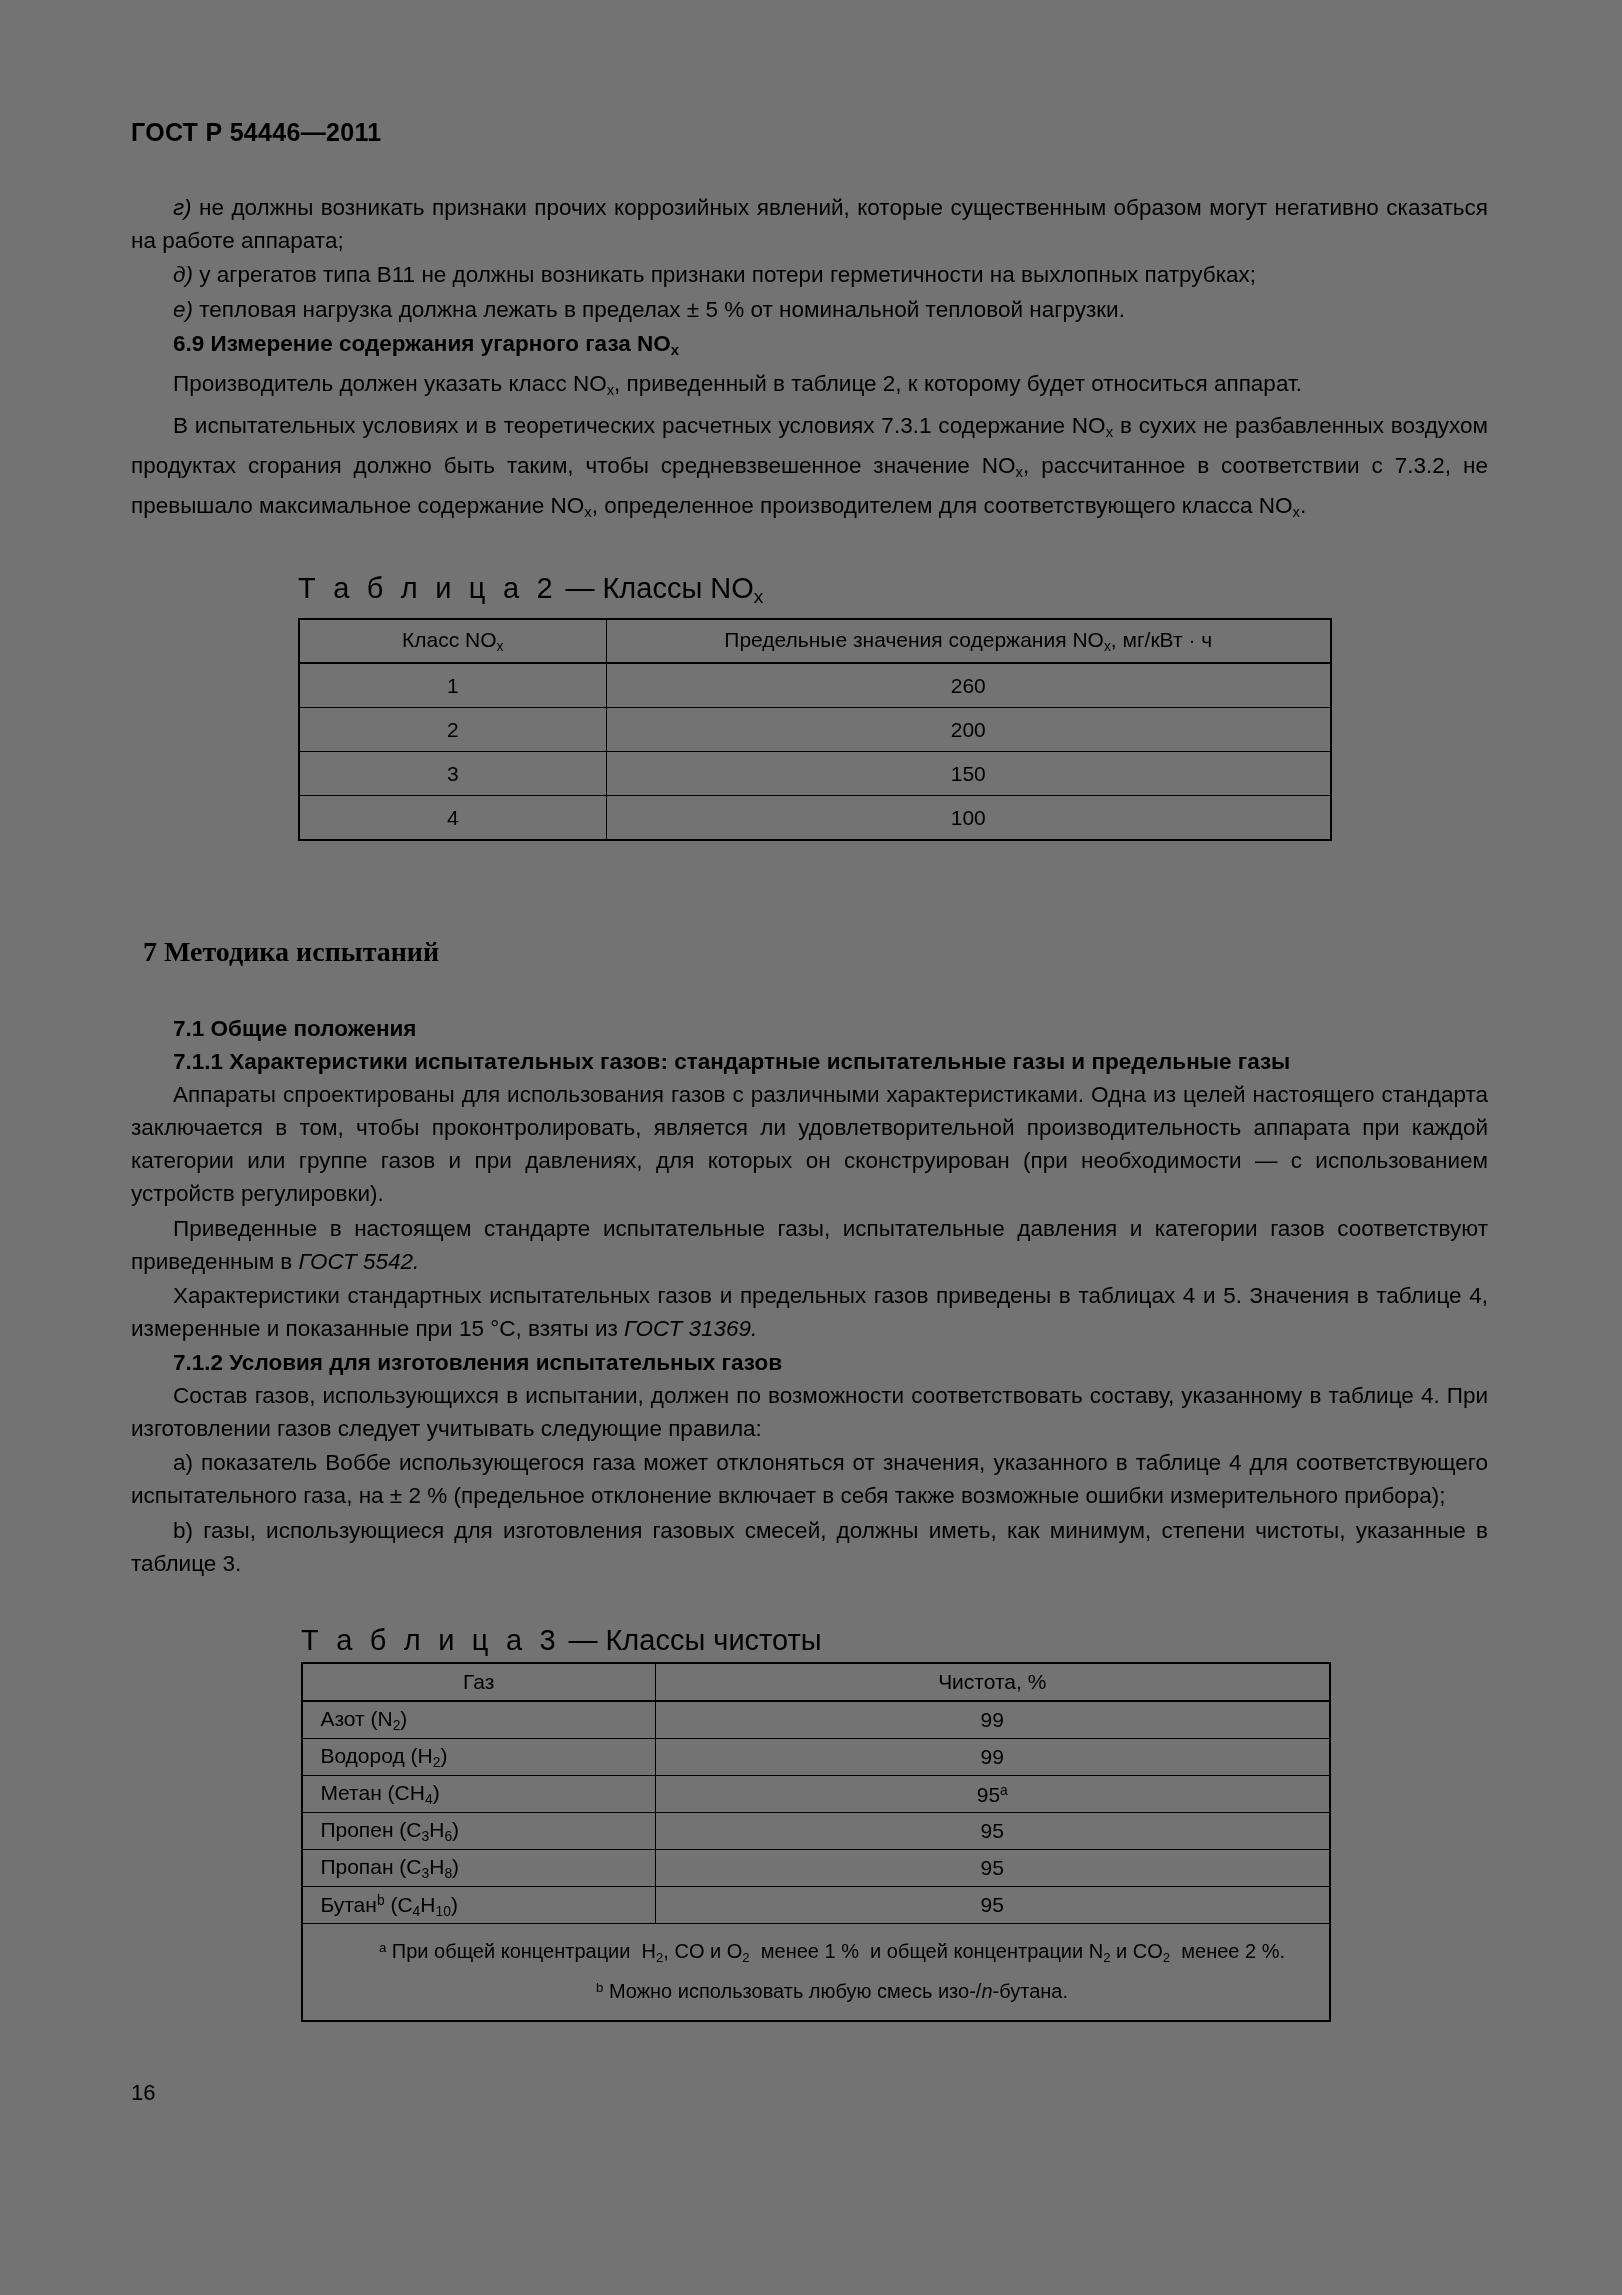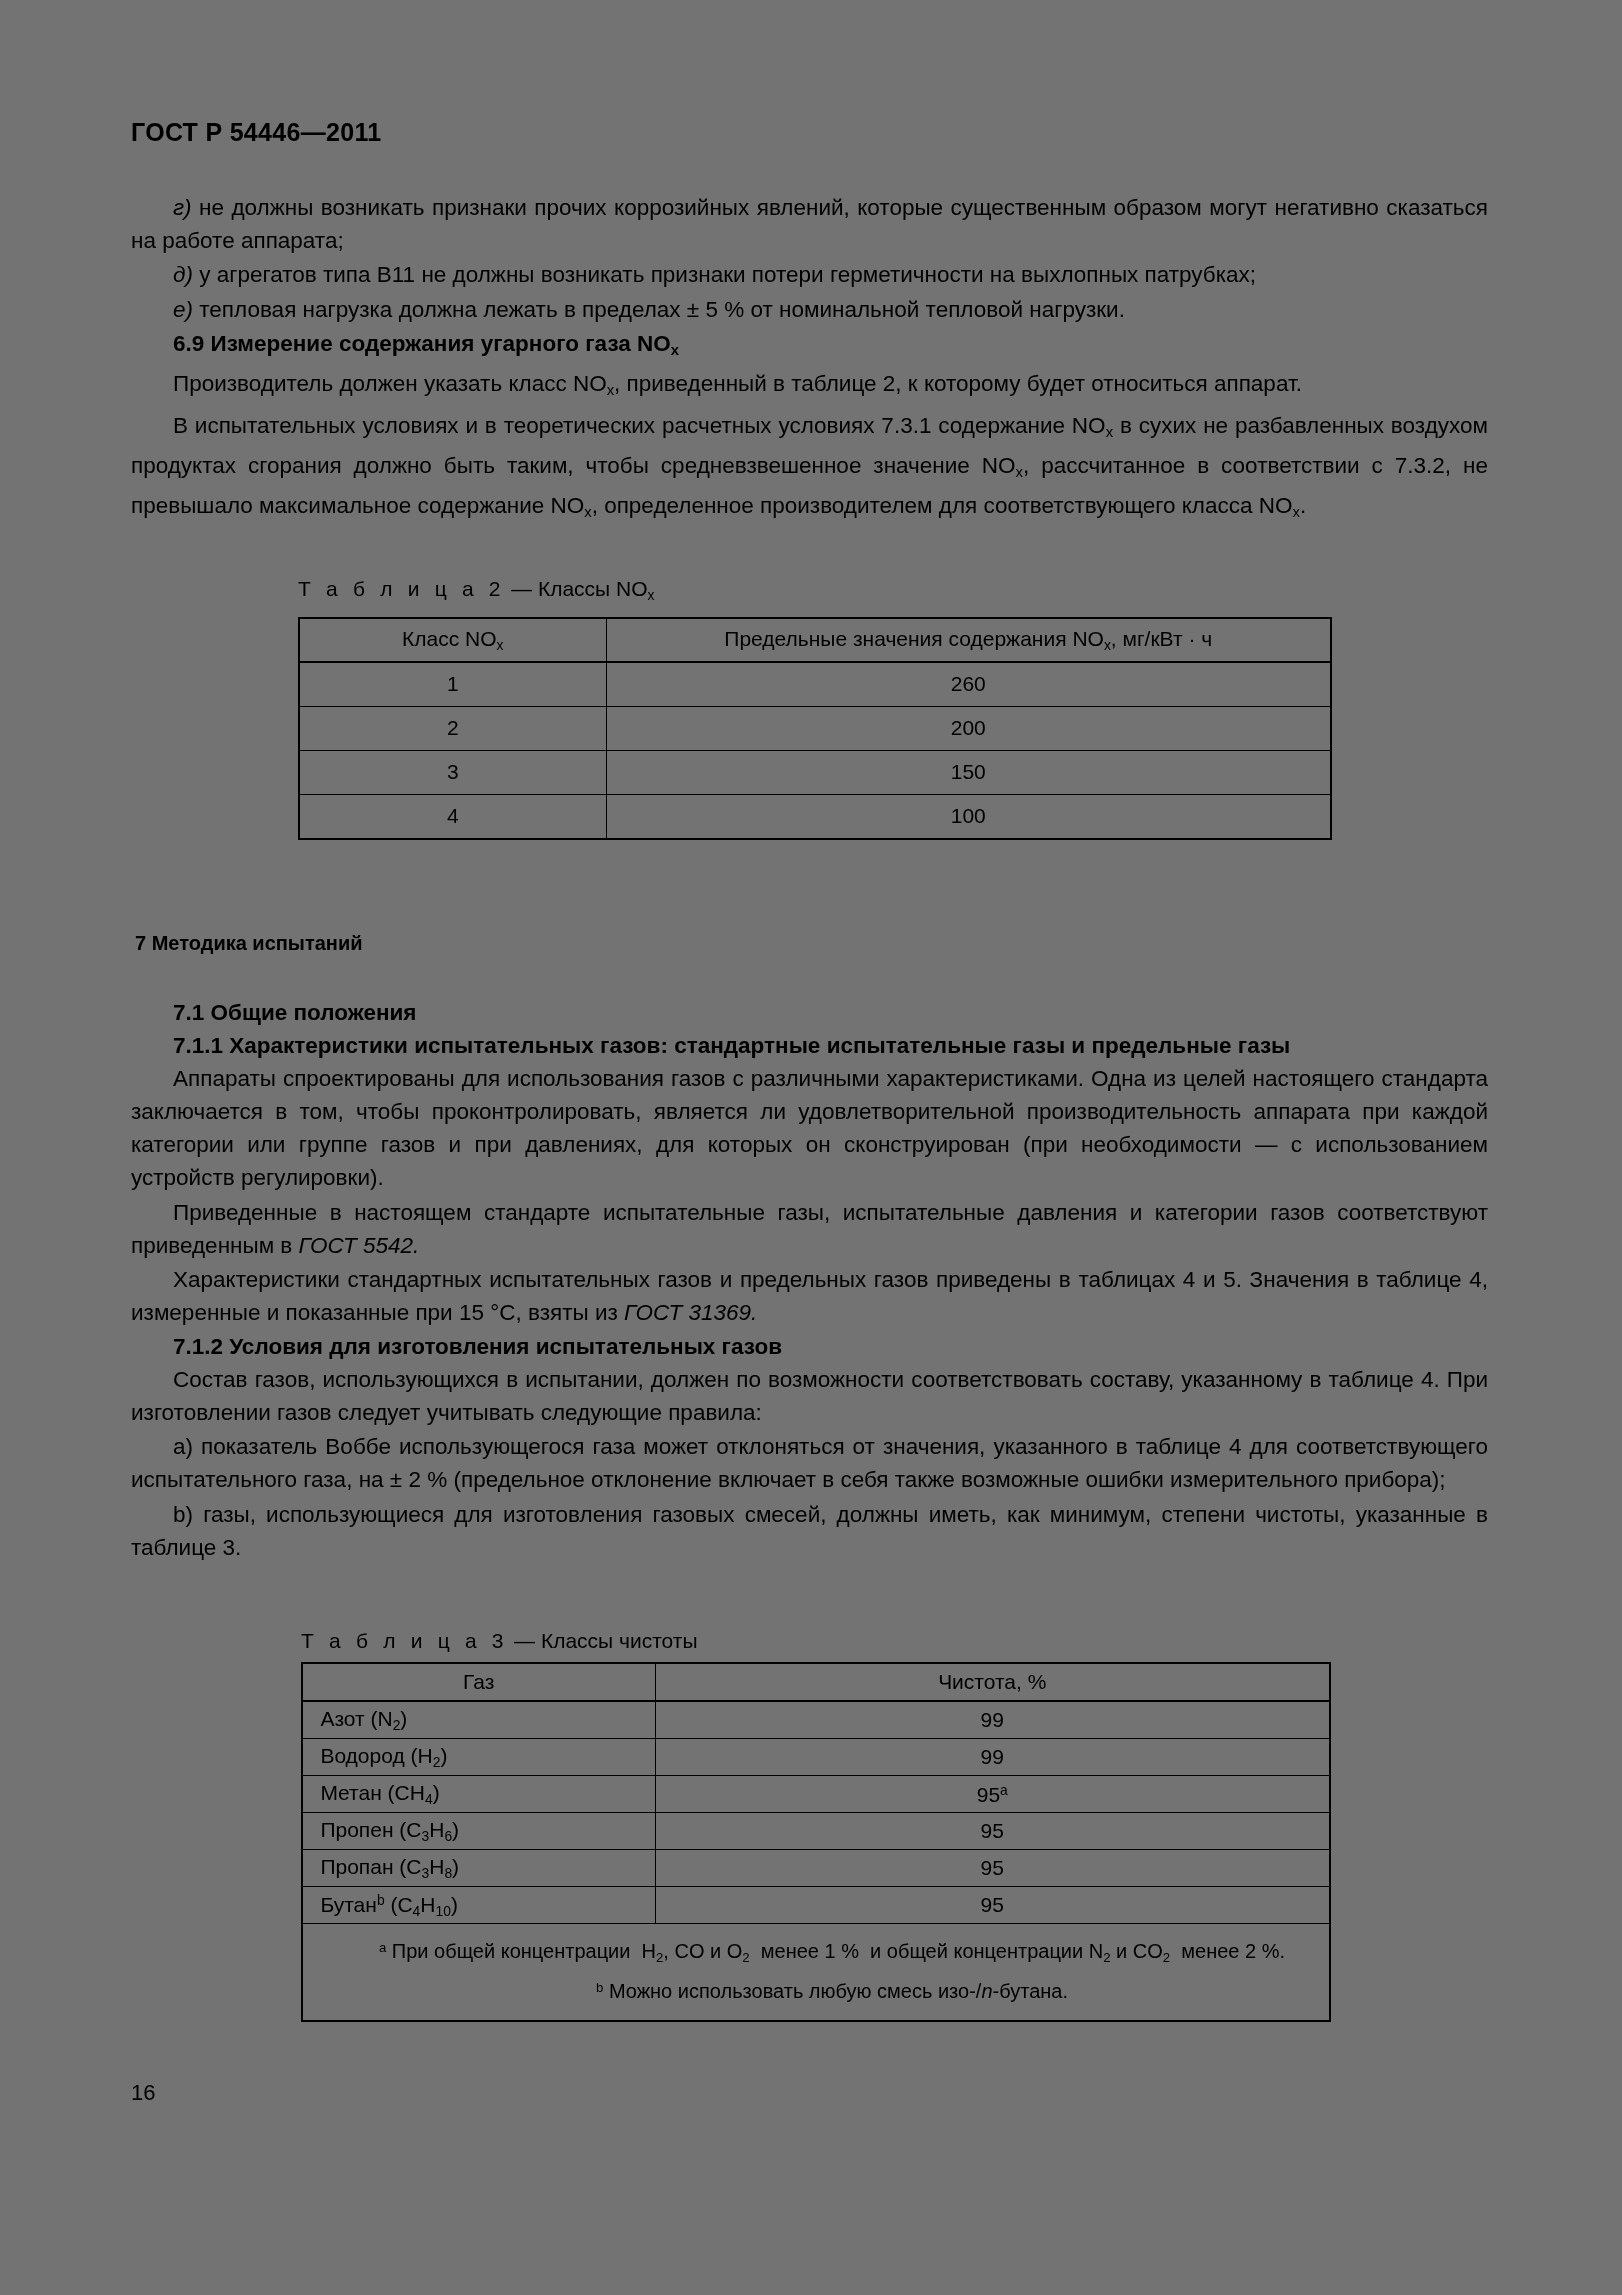--- a/index.html
+++ b/index.html
@@ -51,34 +51,35 @@
   .ital { font-style: italic; }
   h3.sect {
     margin: 0;
     font-size: 22.5px;
     line-height: 33px;
     font-weight: bold;
     text-indent: 42px;
     text-align: justify;
   }
   h2.chapter {
-    margin: 4px;
-    font-size: 20px;
+    margin: 12px;
+    font-size: 28px;
     line-height: 35px;
     font-weight: bold;
     text-indent: 0;
+    font-family: Liberation Serif, serif;
   }
   sub { font-size: 0.66em; vertical-align: -0.28em; }
   sup { font-size: 0.66em; vertical-align: 0.48em; }
   .spacer-md { height: 31px; }
 
   
   .tbl-wrap { position: absolute; }
   .tbl-caption {
-    font-size: 21px;
+    font-size: 29px;
     line-height: 27px;
     white-space: nowrap;
     margin-bottom: 8px;
   }
   .tbl-caption .sp {
     letter-spacing: 4.7px;
   }
   table.gost {
     border-collapse: collapse;
     table-layout: fixed;

